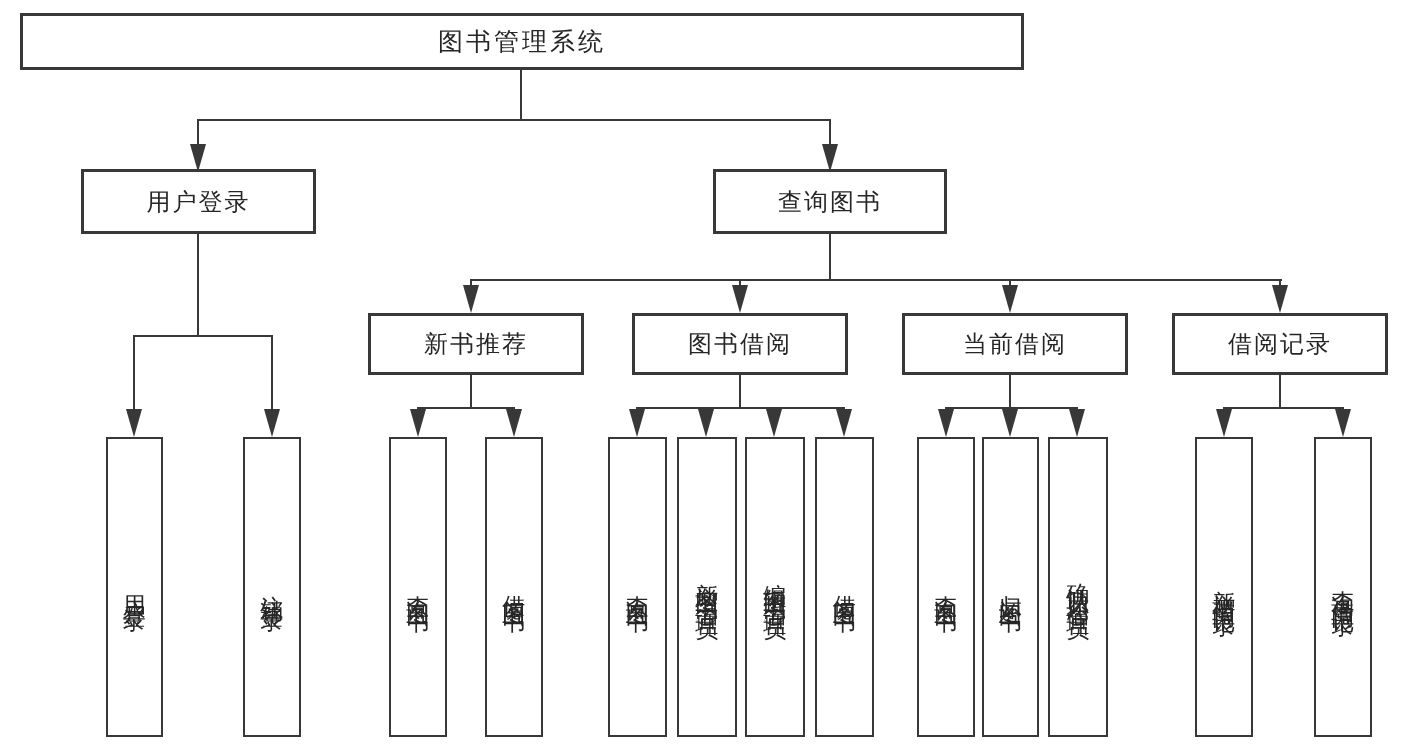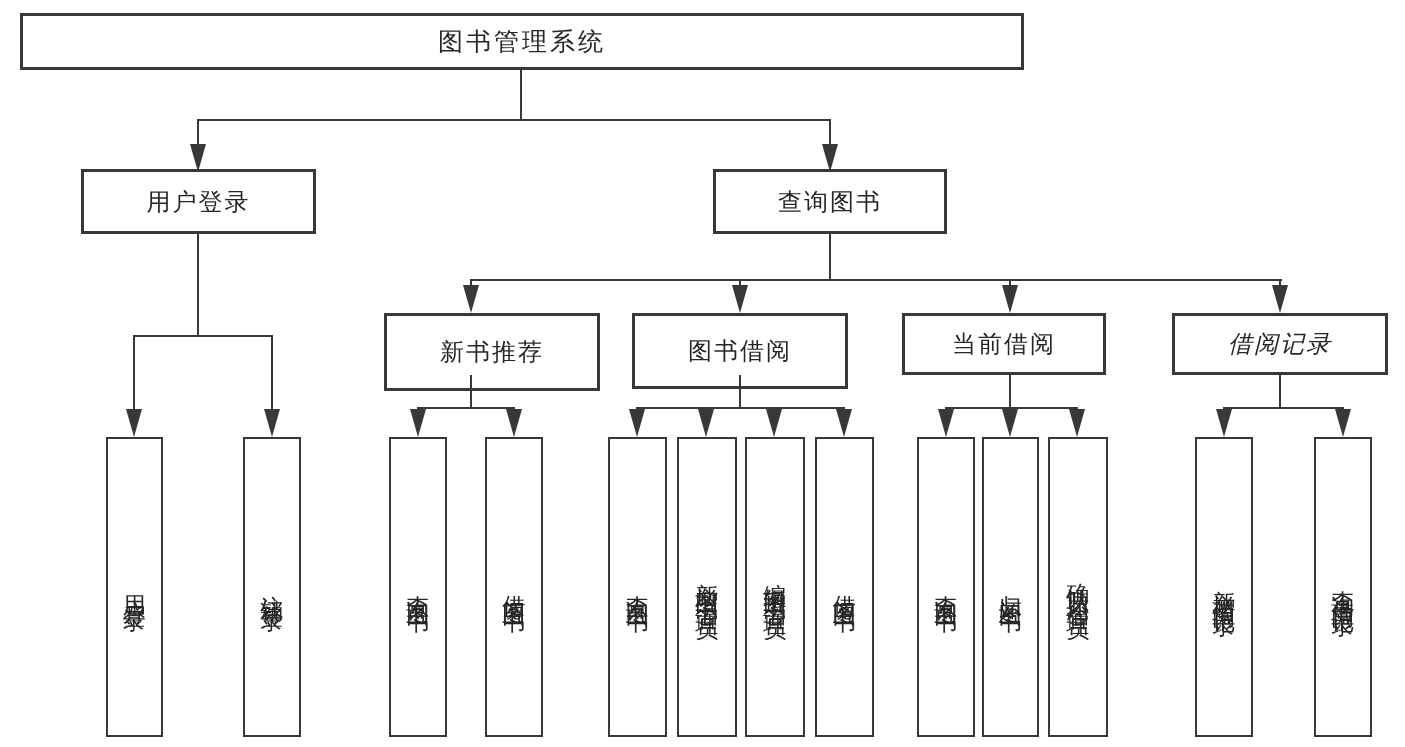--- a/index.html
+++ b/index.html
@@ -104,30 +104,30 @@
   <div class="hline" style="left:470px; top:279px; width:812px;"></div>
   <div class="vline" style="left:470px; top:279px; height:8px;"></div>
   <div class="arrow" style="left:463px; top:285px;"></div>
   <div class="vline" style="left:739px; top:279px; height:8px;"></div>
   <div class="arrow" style="left:732px; top:285px;"></div>
   <div class="vline" style="left:1009px; top:279px; height:8px;"></div>
   <div class="arrow" style="left:1002px; top:285px;"></div>
   <div class="vline" style="left:1279px; top:279px; height:8px;"></div>
   <div class="arrow" style="left:1272px; top:285px;"></div>
 
-  <div class="box hbox" style="left:384px; top:313px; width:216px; height:78px;">
+  <div class="box hbox" style="left:368px; top:313px; width:216px; height:62px;">
     <span>新书推荐</span>
   </div>
-  <div class="box hbox" style="left:632px; top:313px; width:216px; height:76px;">
+  <div class="box hbox" style="left:632px; top:313px; width:216px; height:62px;">
     <span>图书借阅</span>
   </div>
-  <div class="box hbox" style="left:902px; top:313px; width:204px; height:62px;">
+  <div class="box hbox" style="left:902px; top:313px; width:226px; height:62px;">
     <span>当前借阅</span>
   </div>
-  <div class="box hbox" style="left:1172px; top:313px; width:216px; height:62px;font-style:italic;">
+  <div class="box hbox" style="left:1172px; top:313px; width:216px; height:62px;">
     <span>借阅记录</span>
   </div>
 
   <div class="vline" style="left:470px; top:375px; height:34px;"></div>
   <div class="hline" style="left:417px; top:407px; width:98px;"></div>
   <div class="vline" style="left:417px; top:407px; height:4px;"></div>
   <div class="arrow" style="left:410px; top:409px;"></div>
   <div class="vline" style="left:513px; top:407px; height:4px;"></div>
   <div class="arrow" style="left:506px; top:409px;"></div>
 

